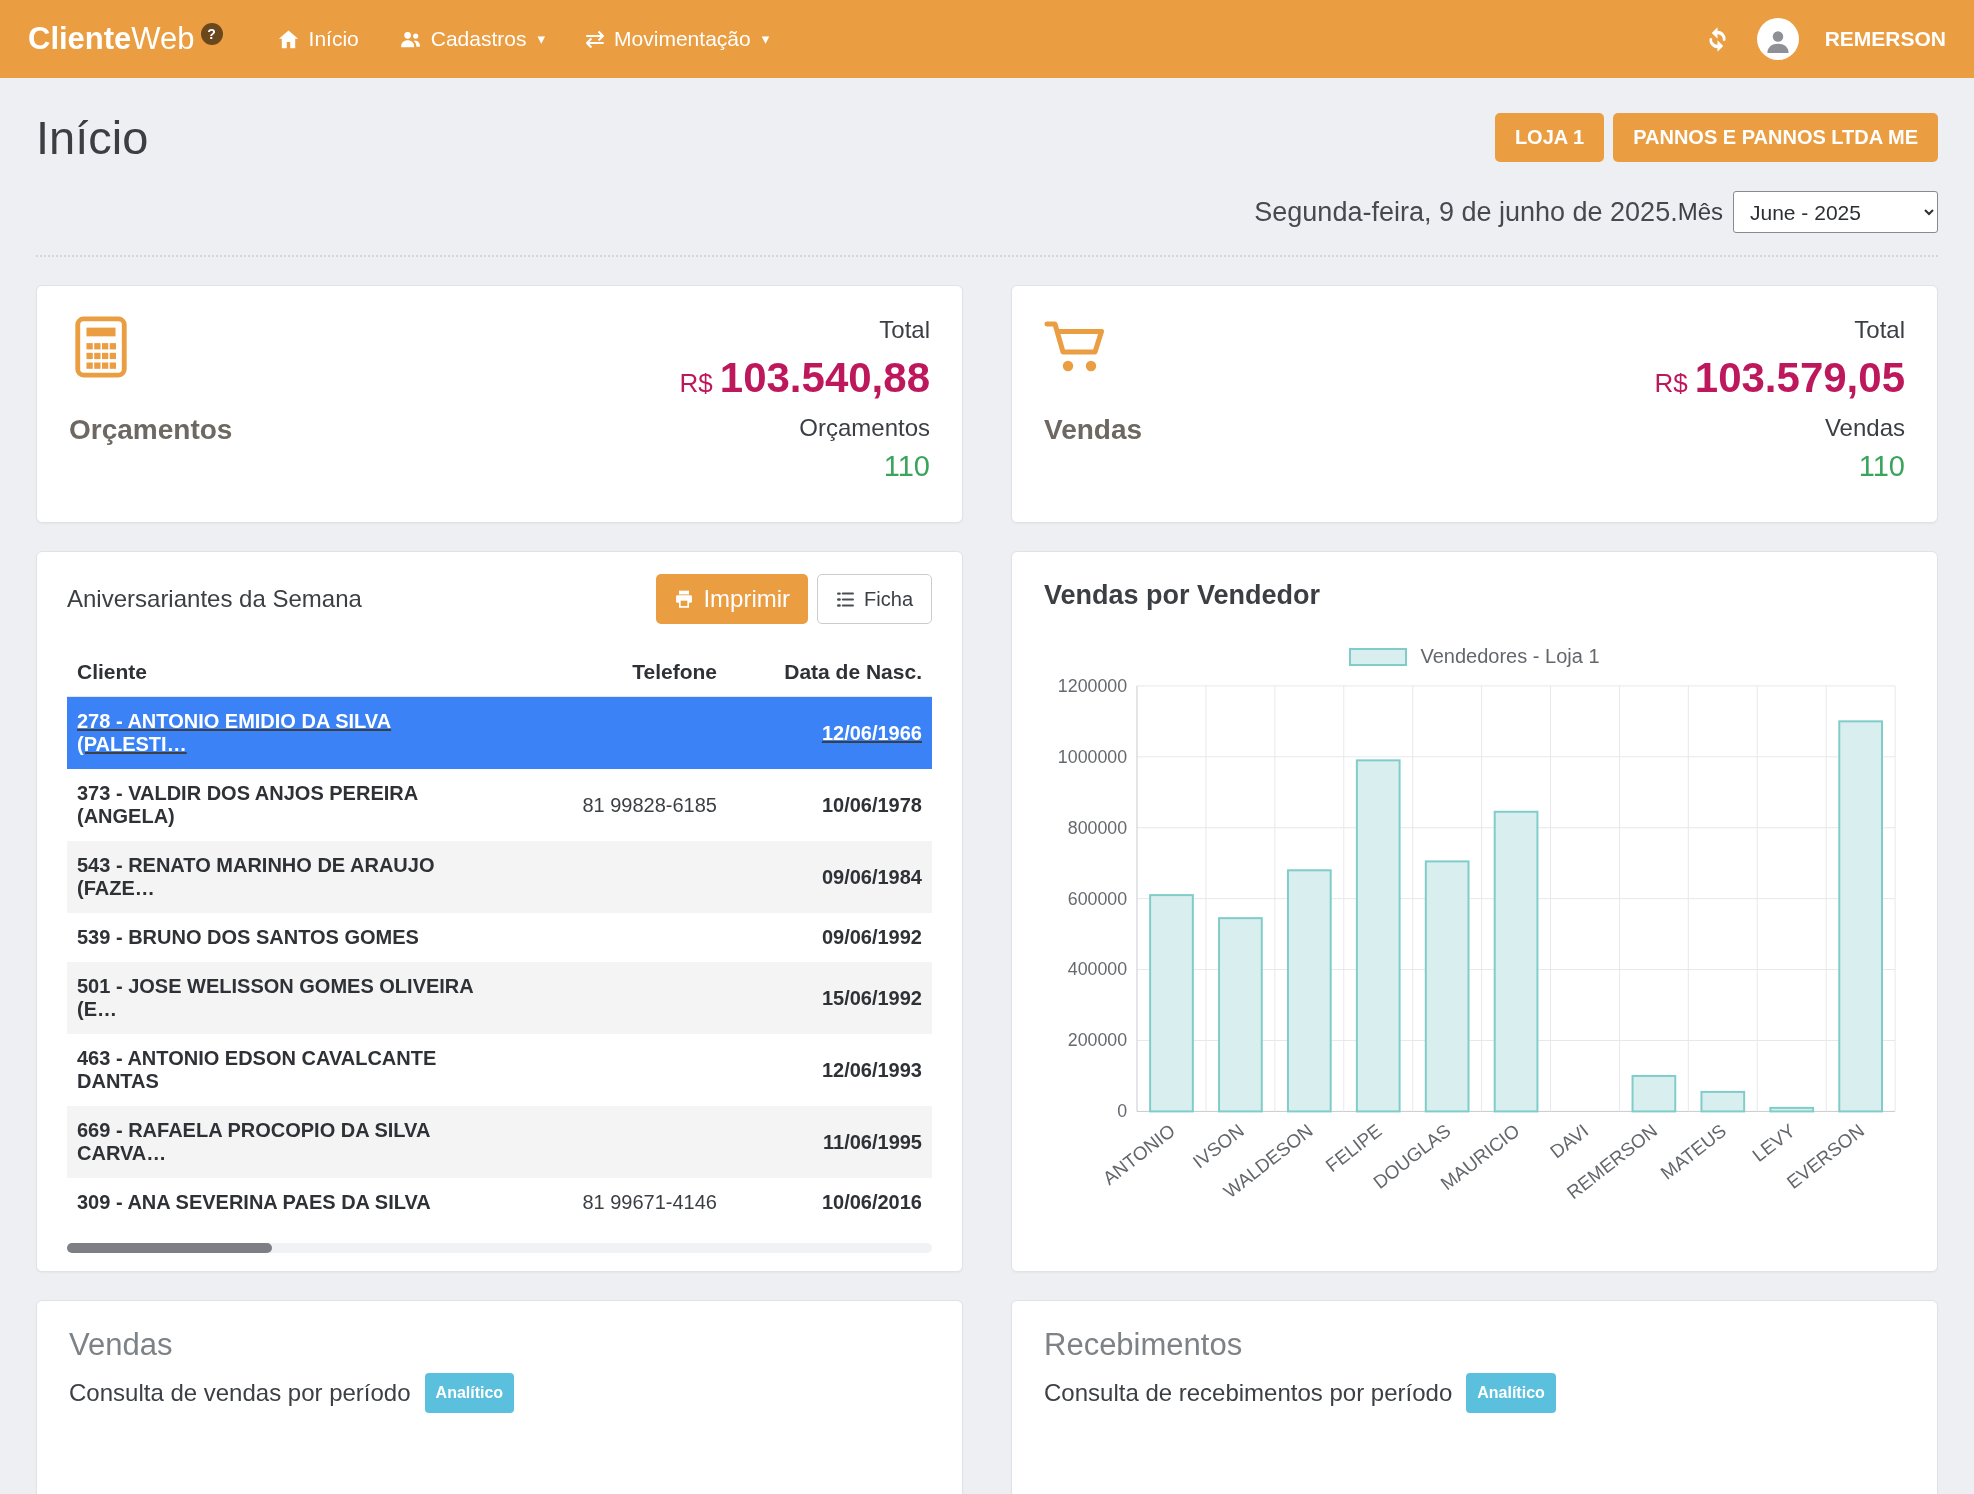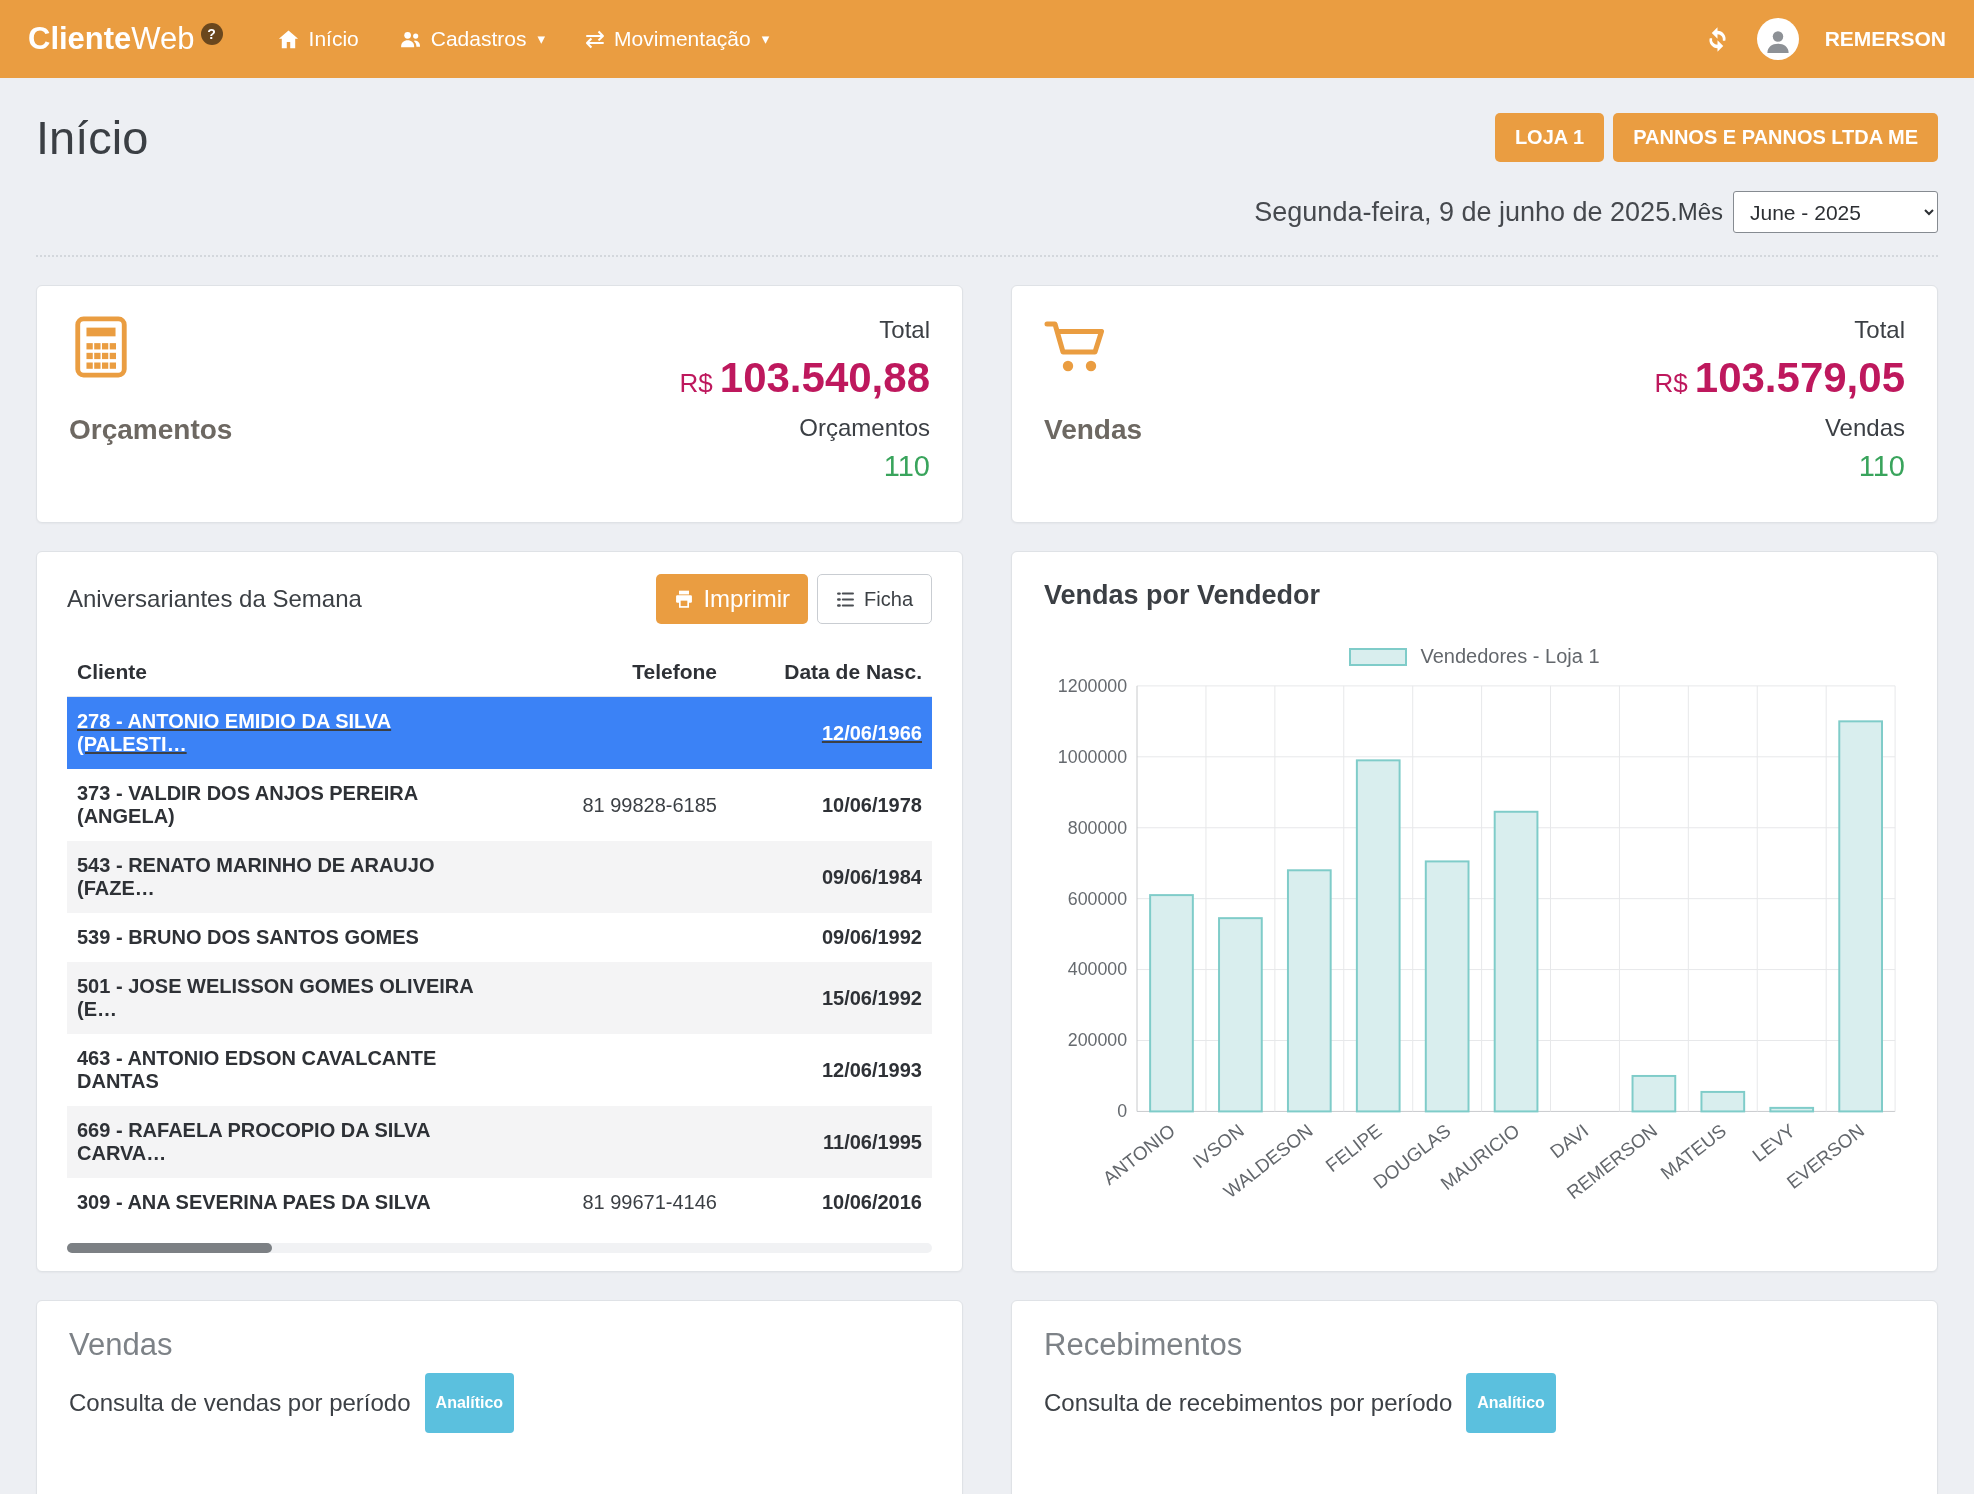--- a/index.html
+++ b/index.html
@@ -125,21 +125,21 @@
   .legend-text { font-size:20px; color:#63676c; }
   .chart-svg { width:100%; height:auto; display:block; margin-top:6px; }
   .chart-svg text { font-family:"Liberation Sans","DejaVu Sans",sans-serif; }
 
   
   .bottom-card { padding:26px 32px 28px; min-height:225px; }
   .bottom-title { font-size:31px; font-weight:400; color:#7d8287; margin:0 0 10px; }
   .bottom-desc { font-size:24px; color:#3c4045; display:flex; align-items:center; gap:14px; }
   .badge-info {
     background:#5bc0de; color:#fff; font-size:16px; font-weight:700;
-    padding:21px 11px; border-radius:4px;
+    padding:11px 11px; border-radius:4px;
   }
 </style>
 </head>
 <body>
 
 <nav class="navbar">
   <div class="brand">
     <span class="b1">Cliente</span>
       <span class="b2">Web</span>
     <span class="help">?</span>

